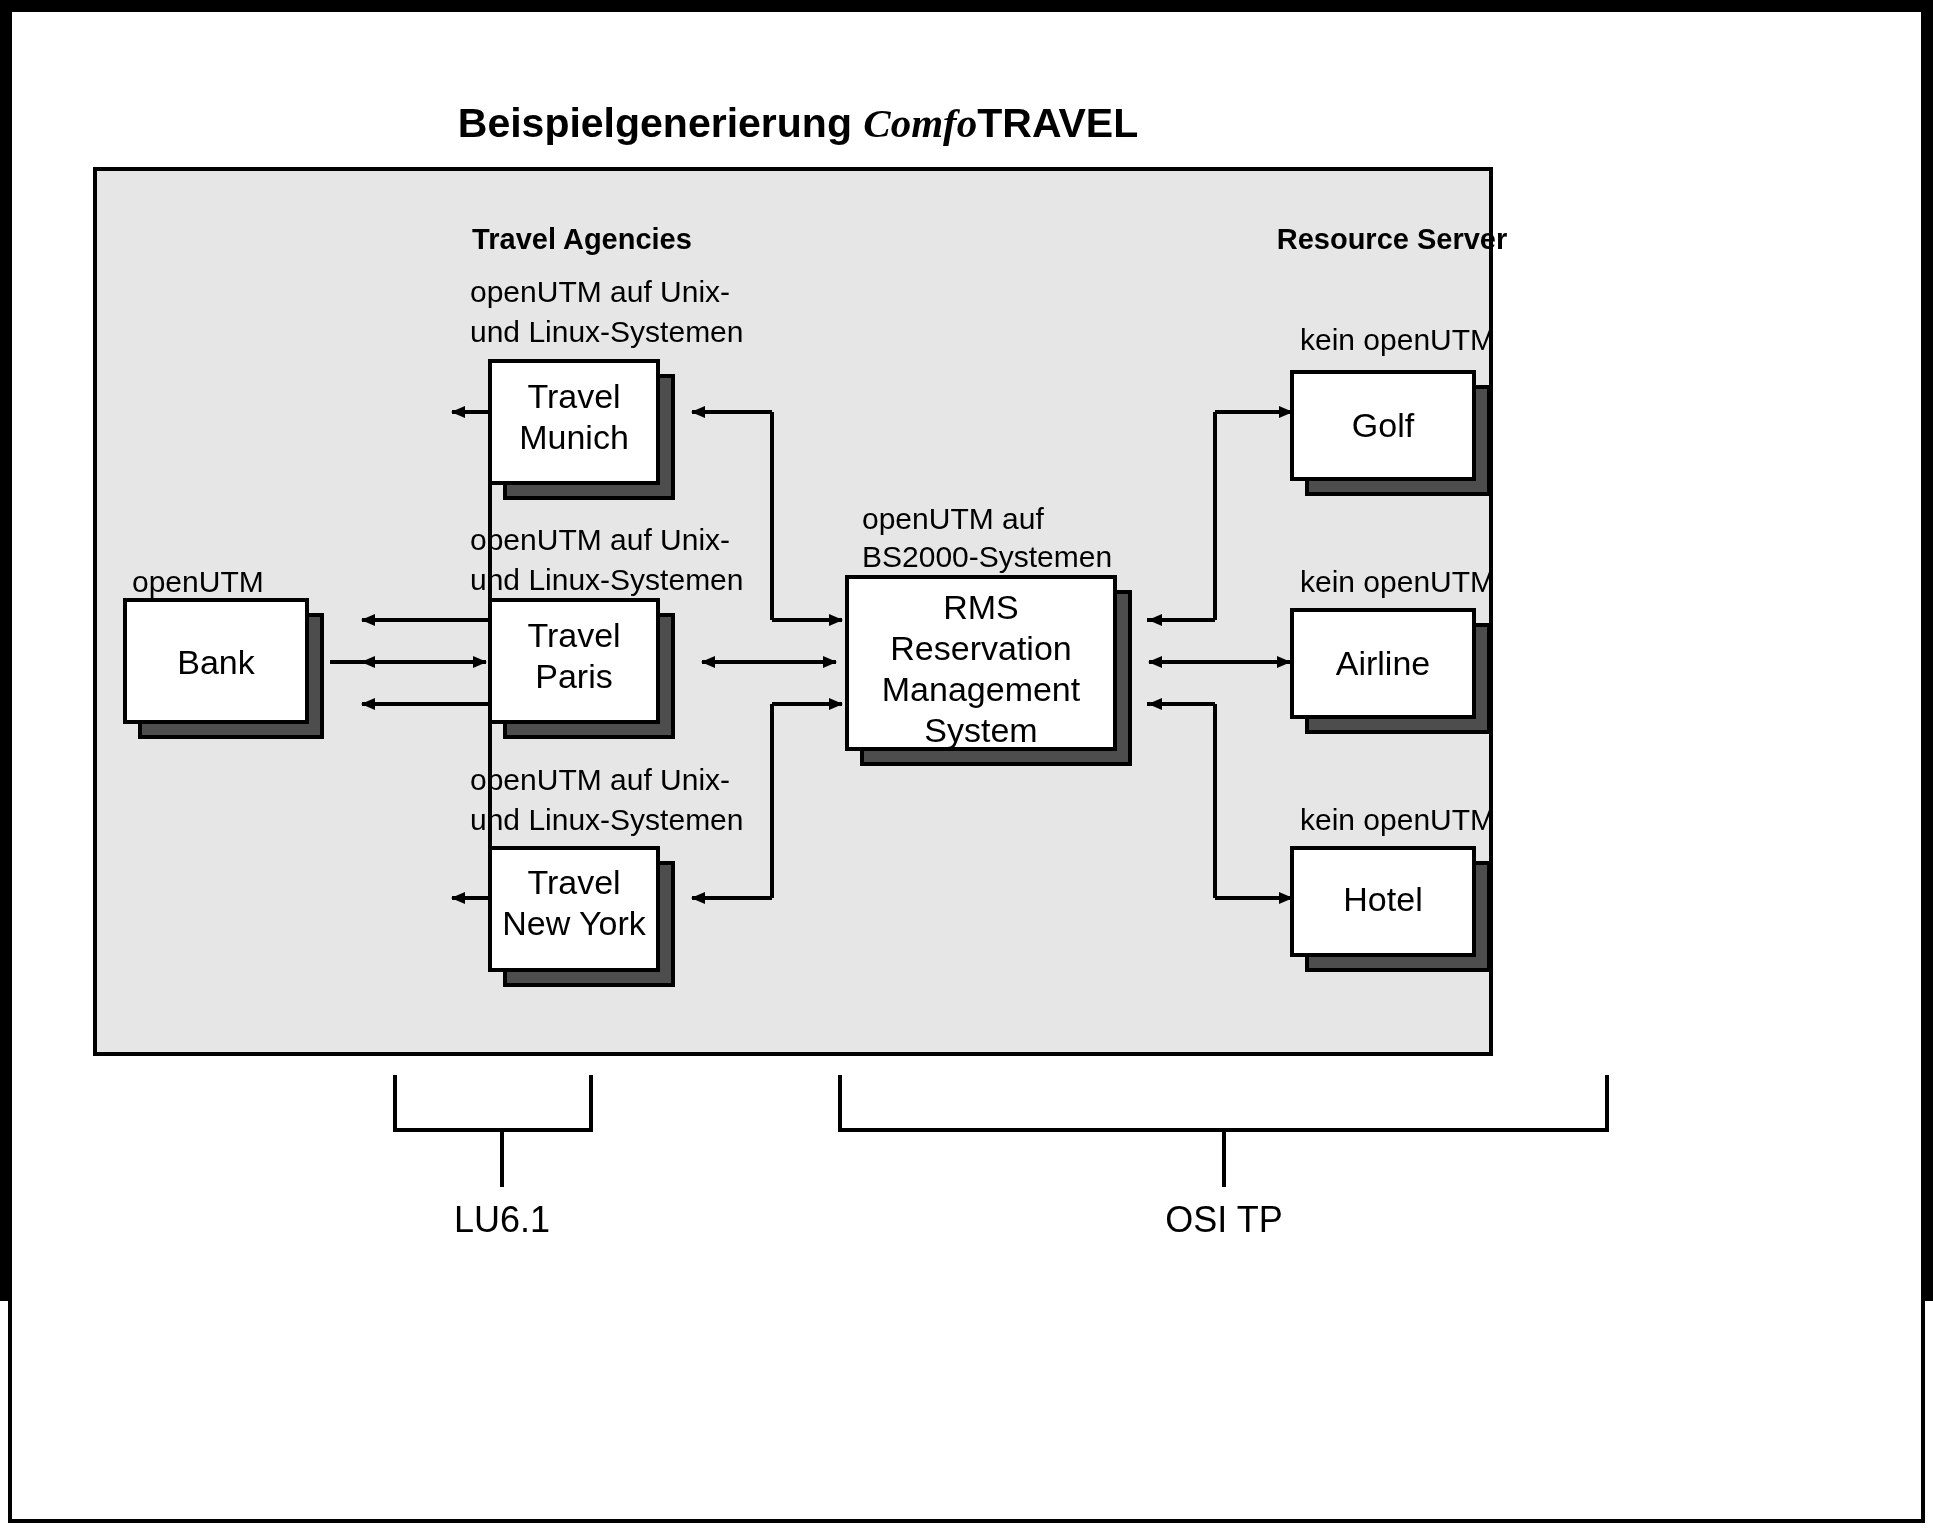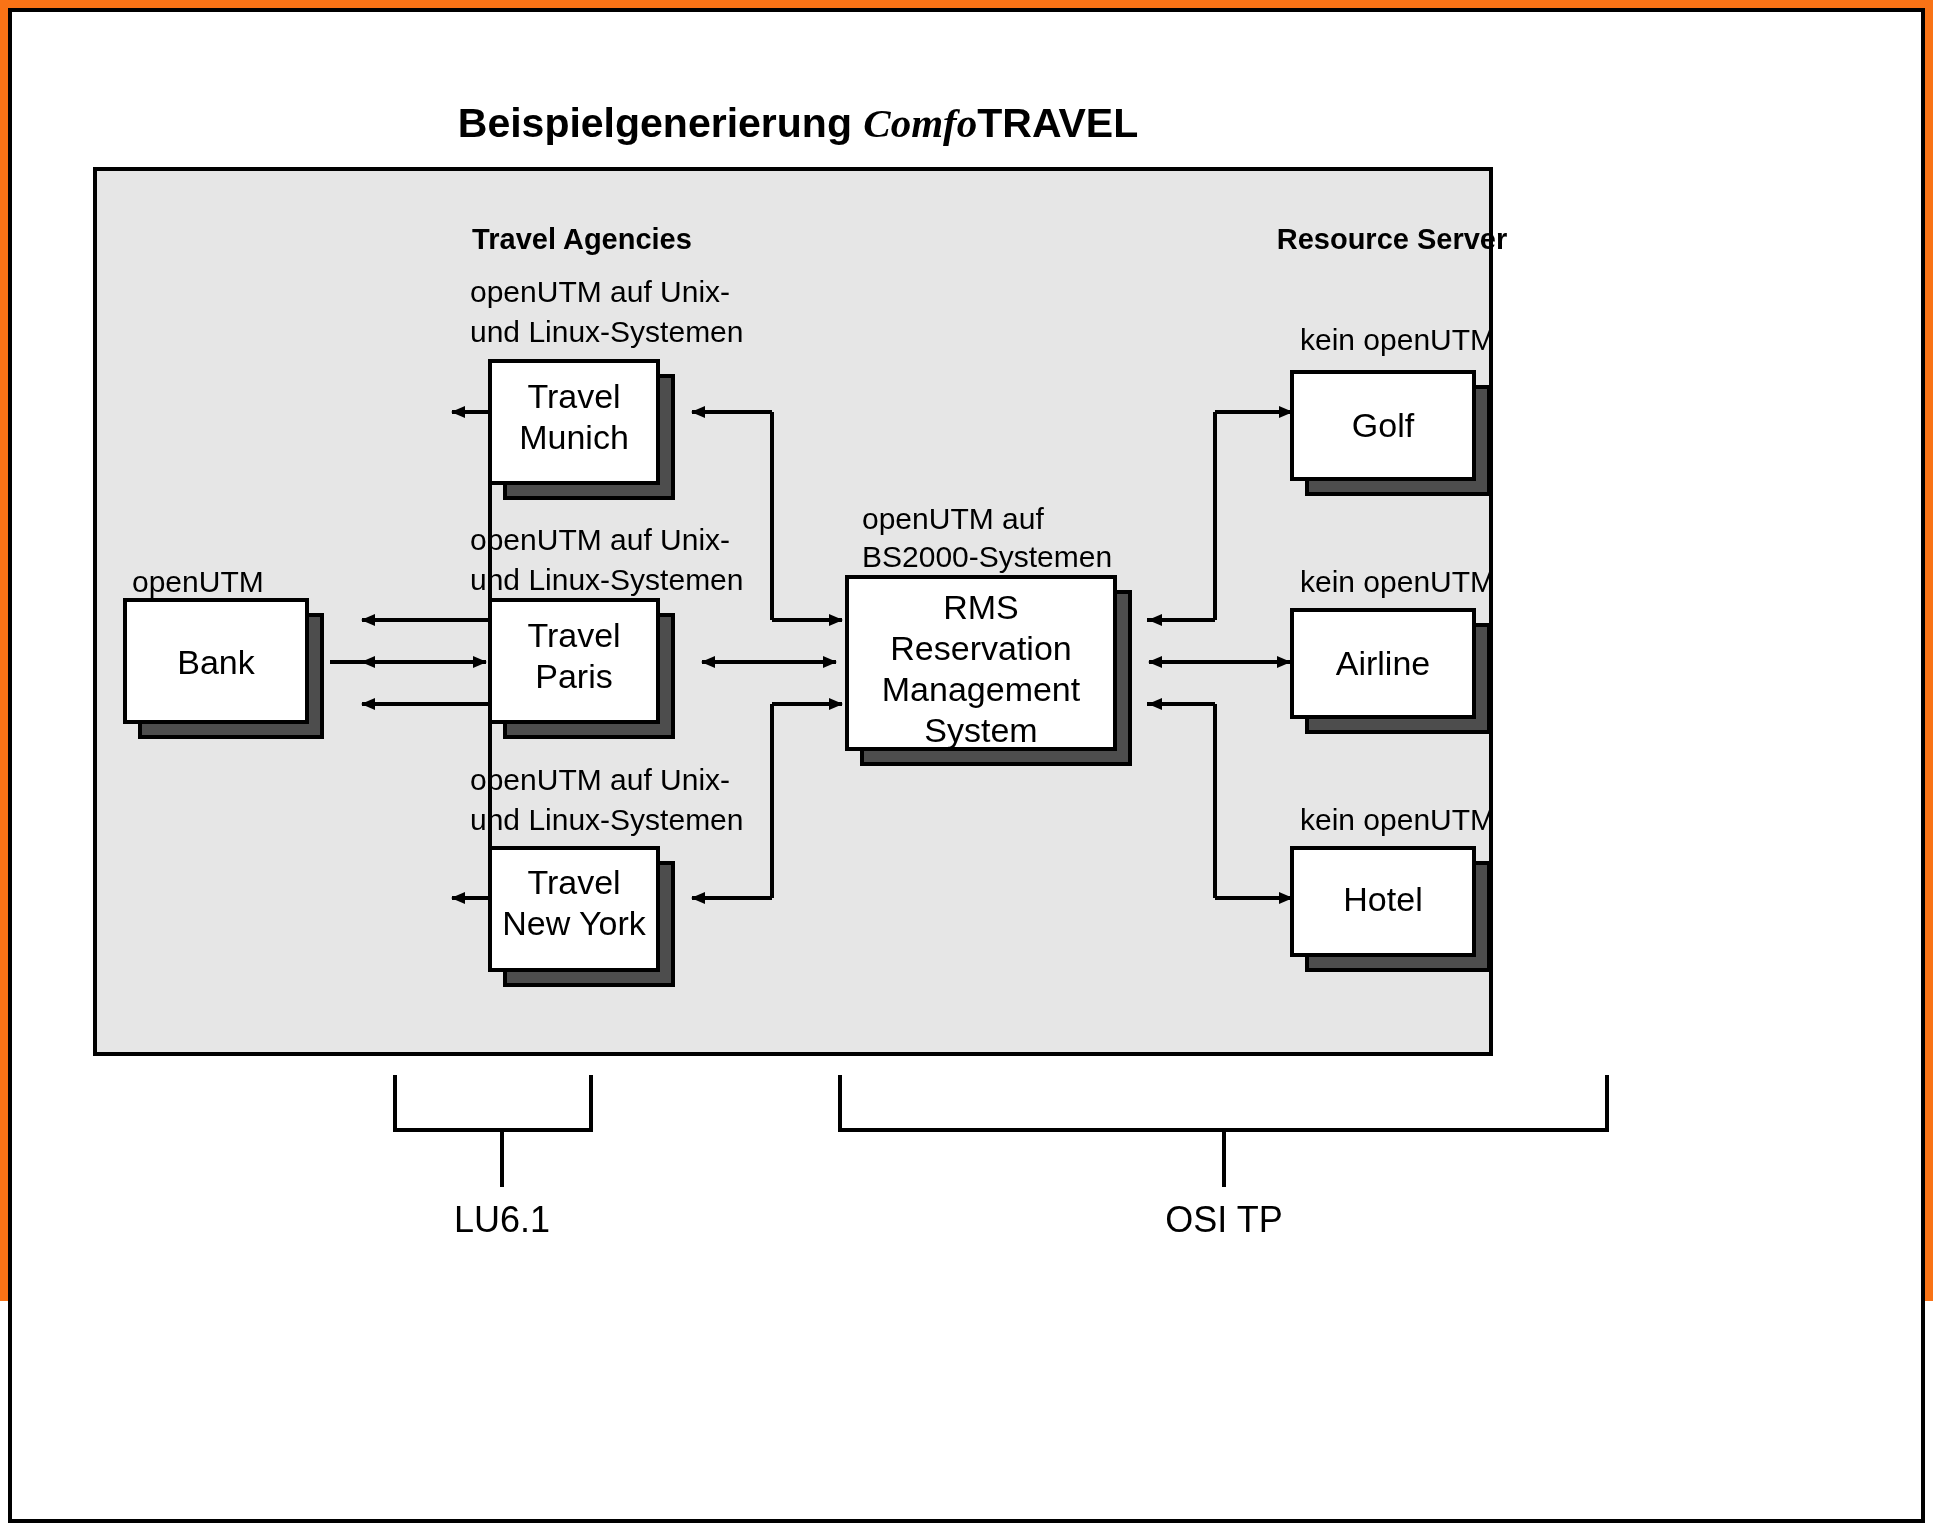--- a/index.html
+++ b/index.html
@@ -11,21 +11,21 @@
     width: 1933px;
     height: 1531px;
     font-family: "Liberation Sans", sans-serif;
     overflow: hidden;
   }
   #page {
     position: relative;
     width: 1933px;
     height: 1301px;
     box-sizing: border-box;
-    background: #f97316;
+    background: #000000;
   }
   #outer-frame {
     position: absolute;
     left: 8px;
     top: 8px;
     width: 1917px;
     height: 1515px;
     box-sizing: border-box;
     border: 4px solid #000000;
     background: #ffffff;

